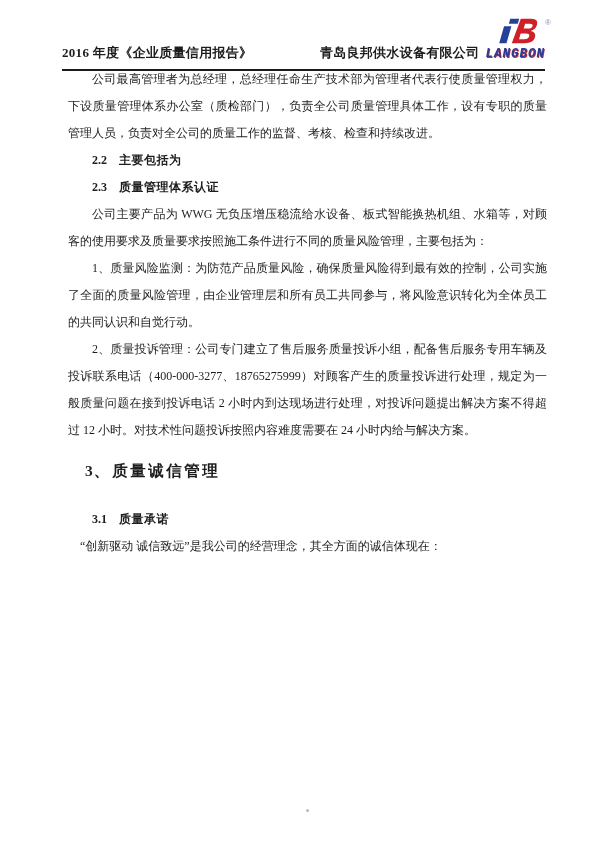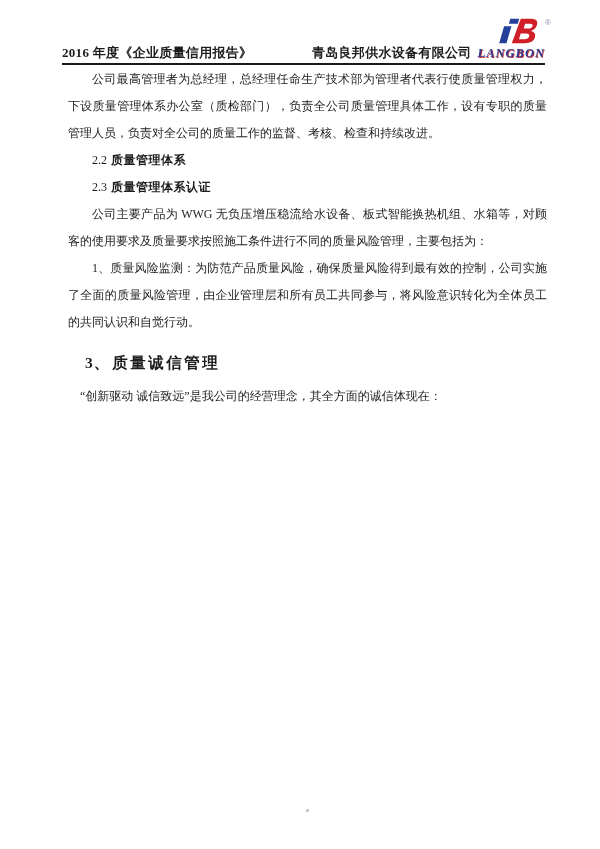--- a/index.html
+++ b/index.html
@@ -34,36 +34,36 @@
   }
   .header-row {
     position: absolute;
     top: 44px;
     left: 62px;
     width: 483px;
     display: flex;
     justify-content: space-between;
     align-items: baseline;
     border-bottom: 2px solid #1a1a1a;
-    padding-bottom: 1px;
+    padding-bottom: 7px;
   }
   .header-title {
     font-weight: bold;
     font-size: 13px;
     letter-spacing: 0.3px;
     white-space: nowrap;
   }
   .header-right { display: flex; align-items: baseline; white-space: nowrap; justify-content: center; }
   .header-company {
     font-weight: bold;
     font-size: 13px;
     letter-spacing: 0.3px;
   }
   .logo-wordmark {
-    font-family: Liberation Serif, serif;
+    font-family: Liberation Mono, monospace;
     font-style: italic;
     font-weight: bold;
     font-size: 12.5px;
     letter-spacing: 1px;
     color: #2e3a96;
     text-shadow: 0.7px 0.5px 0 #c1272d;
     margin-left: 6px;
   }
 
   
@@ -72,30 +72,30 @@
     top: 66px;
     left: 68px;
     width: 479px;
     font-size: 12px;
     line-height: 27px;
     text-align: justify;
   }
   .para { text-indent: 2em; }
   .para.indent-1 { text-indent: 1em; }
   .h2 { text-indent: 2em; line-height: 27px; }
-  .h2 .h2-num { font-weight: normal; margin-right: 4px; }
+  .h2 .h2-num { font-weight: bold; margin-right: 12px; }
   .h2 .h2-title { font-weight: bold; letter-spacing: 0.5px; }
   .h1 {
     text-indent: 1.1em;
     font-size: 15.5px;
     font-weight: bold;
     letter-spacing: 2.5px;
     line-height: 30px;
     margin-top: 12px;
-    margin-bottom: 5px;
+    margin-bottom: 20px;
   }
   .h1 .h1-num { letter-spacing: 1px; margin-right: 2px; }
 
   .scan-dot {
     position: absolute;
     left: 306px;
     top: 809px;
     width: 3px;
     height: 3px;
     border-radius: 50%;
@@ -126,38 +126,42 @@
       <span class="header-company">青岛良邦供水设备有限公司</span>
       <span class="logo-wordmark">LANGBON</span>
     </span>
   </div>
 
   <div class="content">
 
     <p class="para">公司最高管理者为总经理，总经理任命生产技术部为管理者代表行使质量管理权力，下设质量管理体系办公室（质检部门），负责全公司质量管理具体工作，设有专职的质量管理人员，负责对全公司的质量工作的监督、考核、检查和持续改进。</p>
 
     <div class="h2">
-      <span class="h2-num">2.2</span><span class="h2-title">质量管理体系</span>
+      <span class="h2-num">2.2</span><span class="h2-title">主要包括为</span>
     </div>
 
 
     <div class="h2">
       <span class="h2-num">2.3</span><span class="h2-title">质量管理体系认证</span>
     </div>
 
     <p class="para">公司主要产品为 WWG 无负压增压稳流给水设备、板式智能换热机组、水箱等，对顾客的使用要求及质量要求按照施工条件进行不同的质量风险管理，主要包括为：</p>
 
     <p class="para">1、质量风险监测：为防范产品质量风险，确保质量风险得到最有效的控制，公司实施了全面的质量风险管理，由企业管理层和所有员工共同参与，将风险意识转化为全体员工的共同认识和自觉行动。</p>
 
+    <p class="para">2、质量投诉管理：公司专门建立了售后服务质量投诉小组，配备售后服务专用车辆及投诉联系电话（400-000-3277、18765275999）对顾客产生的质量投诉进行处理，规定为一般质量问题在接到投诉电话 2 小时内到达现场进行处理，对投诉问题提出解决方案不得超过 12 小时。对技术性问题投诉按照内容难度需要在 24 小时内给与解决方案。</p>
 
 
     <div class="h1">
       <span class="h1-num">3、</span><span>质量诚信管理</span>
     </div>
 
+    <div class="h2">
+      <span class="h2-num">3.1</span><span class="h2-title">质量承诺</span>
+    </div>
 
     <p class="para indent-1">“创新驱动 诚信致远”是我公司的经营理念，其全方面的诚信体现在：</p>
 
   </div>
 
   <div class="scan-dot"></div>
 
 </div>
 
 </body></html>

